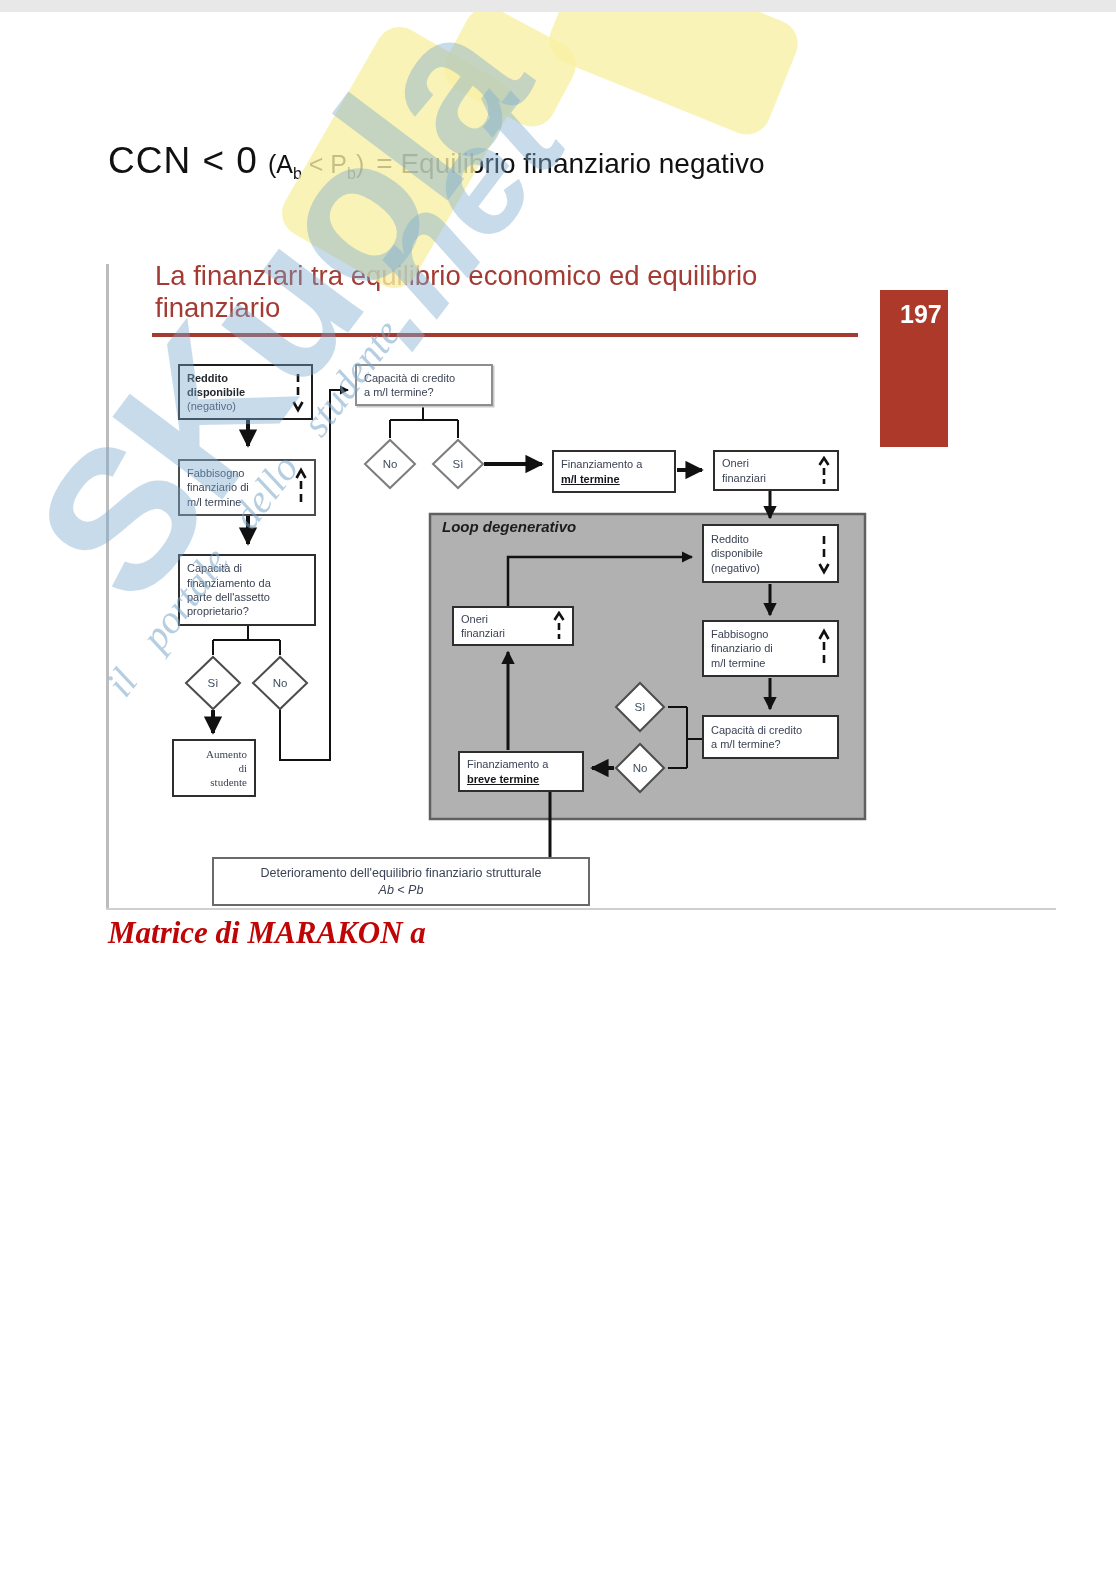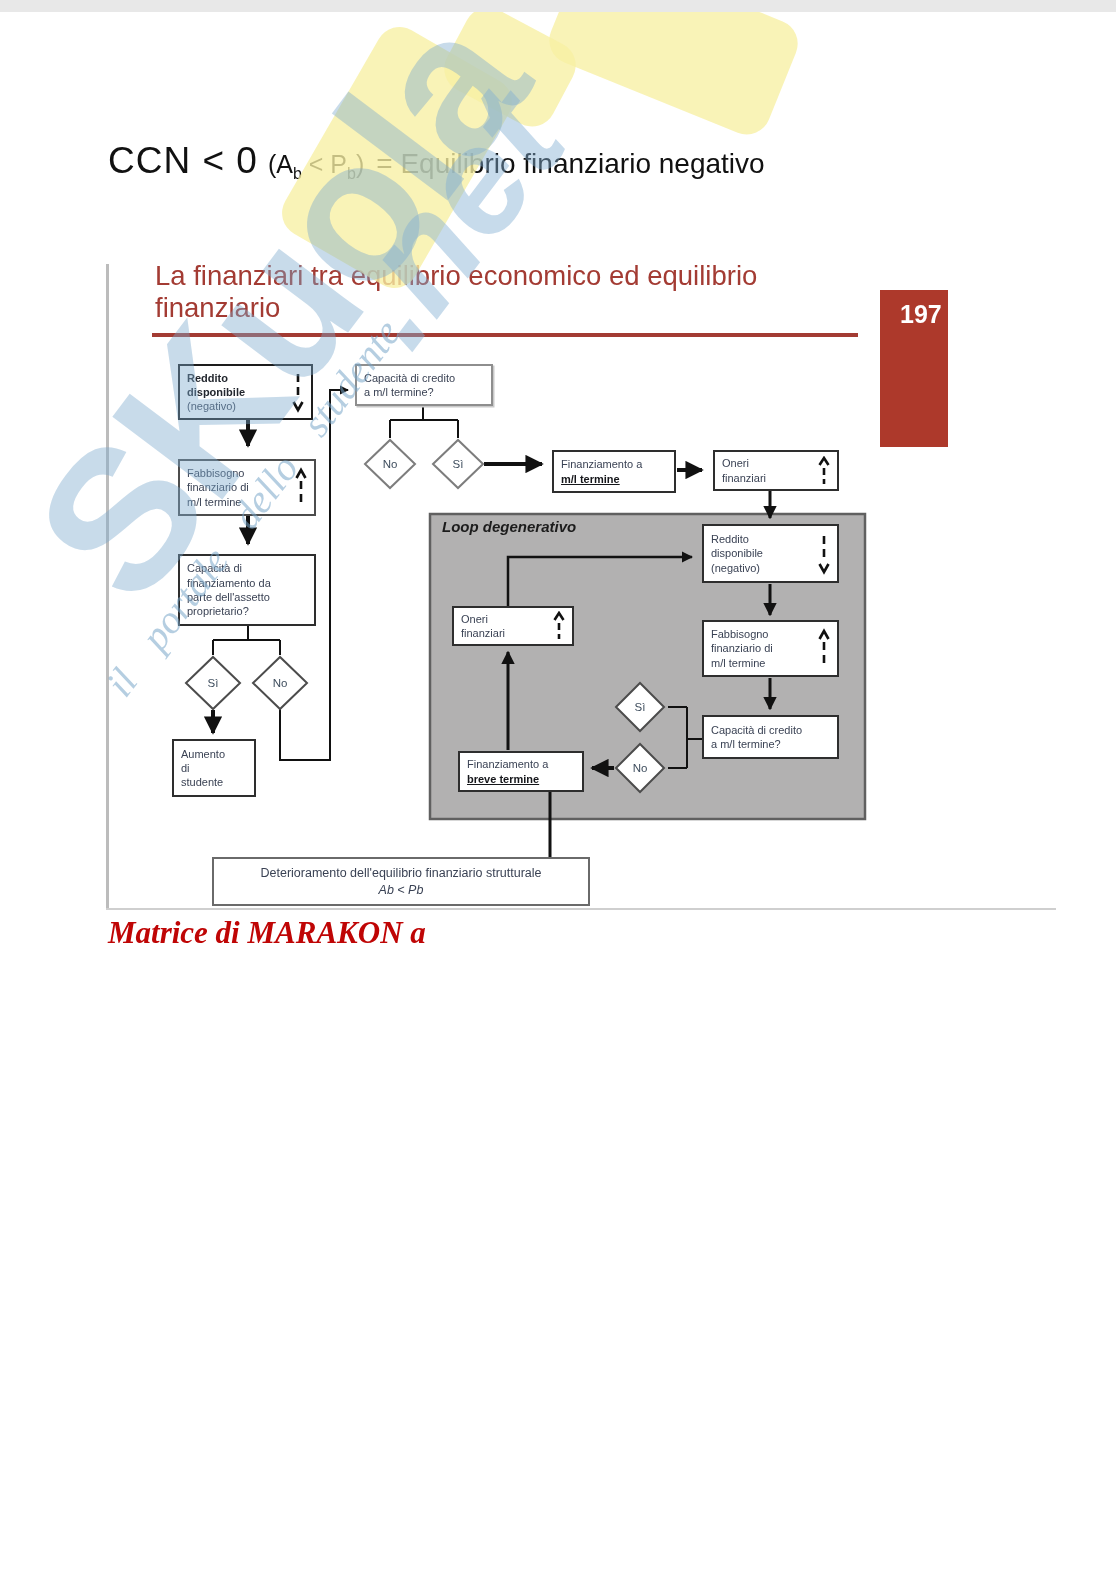--- a/index.html
+++ b/index.html
@@ -164,21 +164,21 @@
   <div class="fbox" style="left:178px;top:542px;width:138px;height:72px;border-color:#2e2e2e;">
     <div class="txt">
       <div>Capacità di</div>
       <div>finanziamento da</div>
       <div>parte dell'assetto</div>
       <div>proprietario?</div>
     </div>
   </div>
 
   <div class="fbox center" style="left:172px;top:727px;width:84px;height:58px;border-color:#2e2e2e;">
-    <div class="txt" style="text-align:left;">
+    <div class="txt" style="text-align:right;font-family:Liberation Serif, serif;">
       <div>Aumento</div>
       <div>di</div>
       <div>studente</div>
     </div>
   </div>
 
   <div id="loop-label">Loop degenerativo</div>
 
   <div class="fbox" style="left:702px;top:512px;width:137px;height:59px;border-color:#2e2e2e;">
     <div class="txt">

